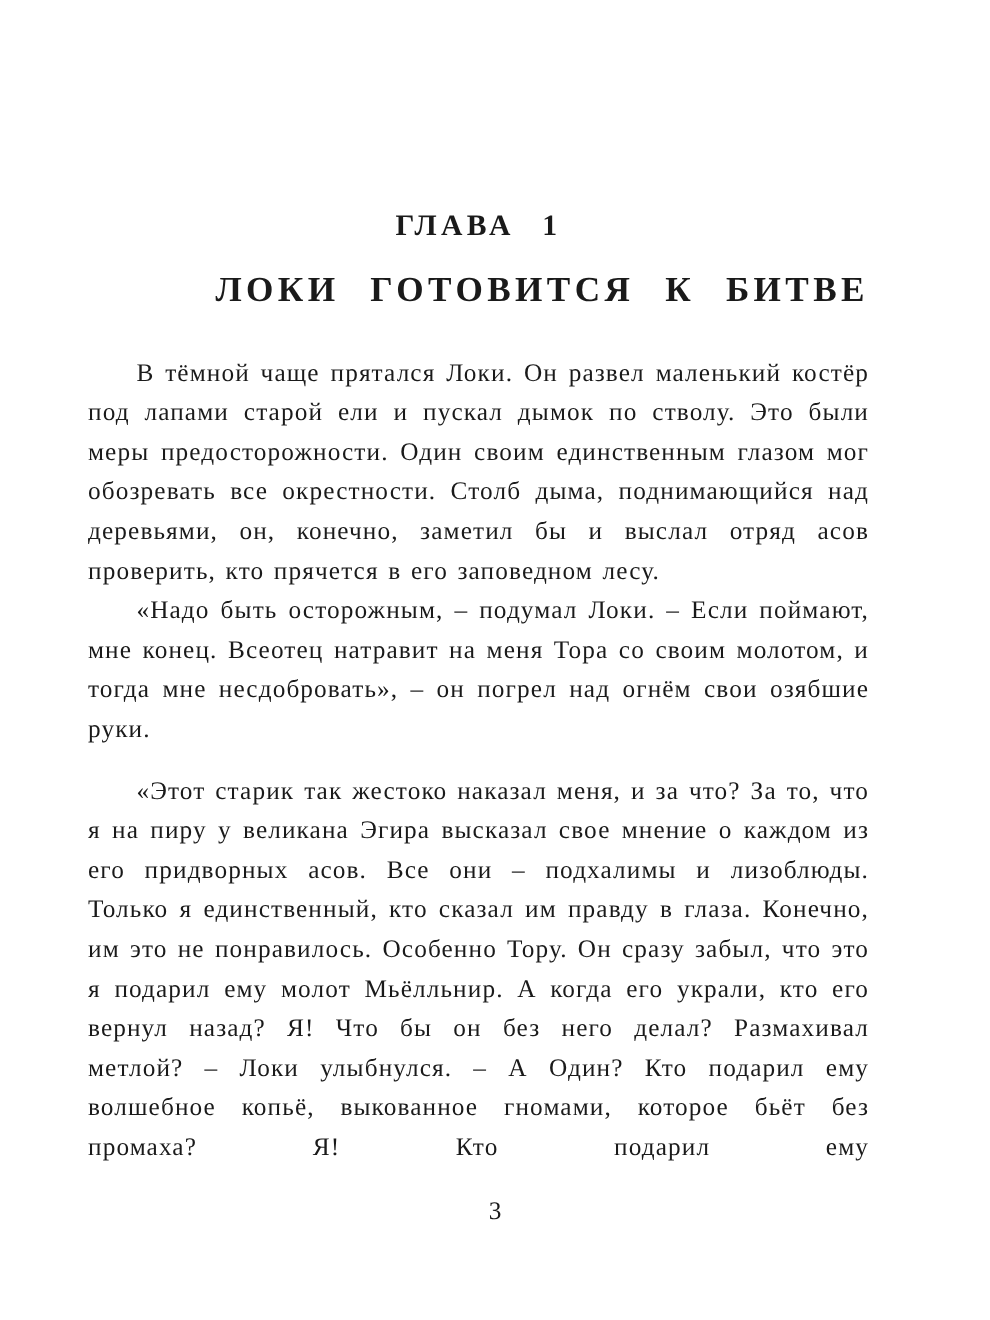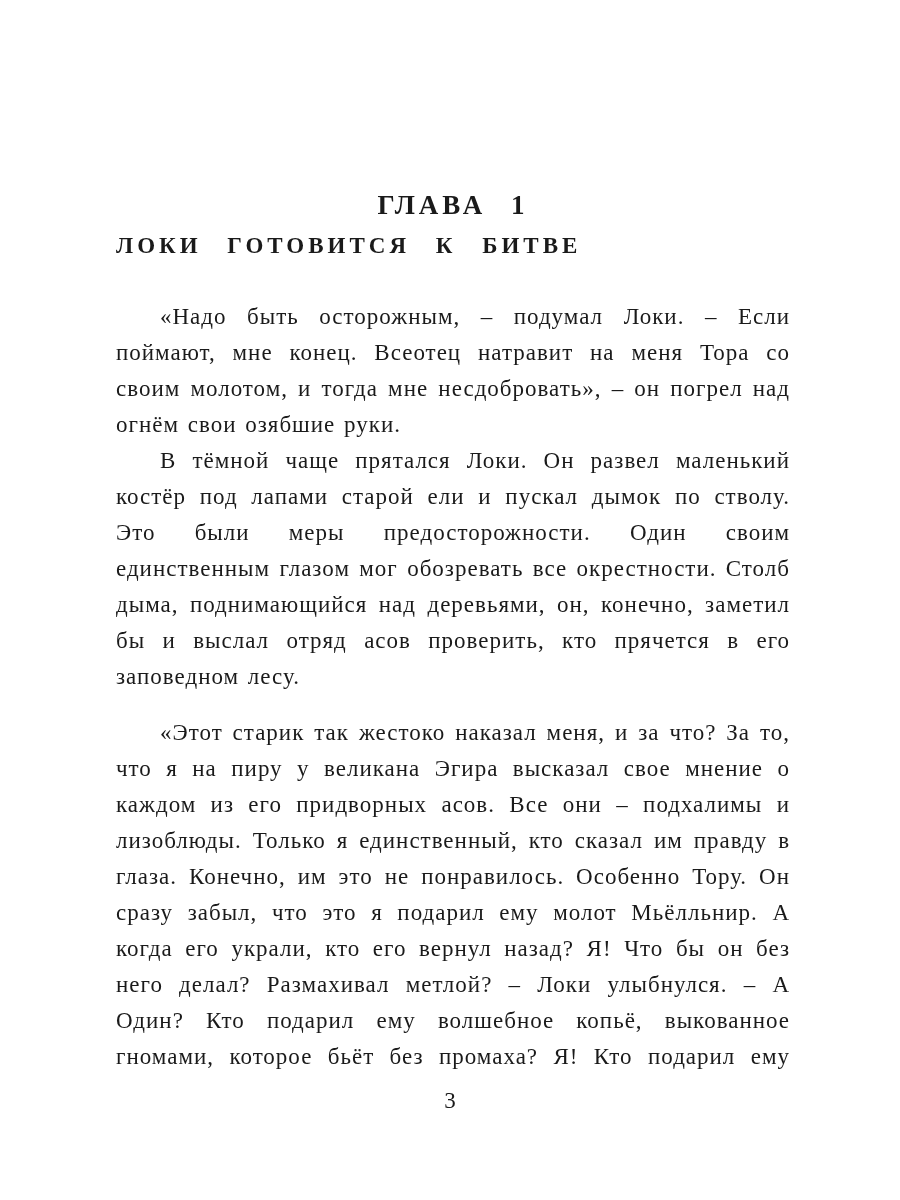--- a/index.html
+++ b/index.html
@@ -9,36 +9,36 @@
   }
   .page {
     position: relative;
     width: 900px;
     height: 1200px;
     margin: 0 auto;
     background: #ffffff;
     color: #1a1a1a;
     font-family: "Liberation Serif", serif;
     box-sizing: border-box;
-    padding: 192px 110px 0 116px;
+    padding: 192px 110px 0 80px;
     overflow: hidden;
   }
   .chapter-label {
     margin: 0;
     text-align: center;
     font-size: 27px;
     line-height: 1;
     font-weight: bold;
     letter-spacing: 4px;
     word-spacing: 14px;
   }
   .chapter-title {
-    margin: 15px 0 0 0;
-    text-align: left;
-    font-size: 23px;
+    margin: 28px 0 0 0;
+    text-align: right;
+    font-size: 32px;
     line-height: 1;
     font-weight: bold;
     letter-spacing: 4px;
     word-spacing: 16px;
   }
   .body-text {
     margin-top: 42px;
     font-size: 23px;
     line-height: 36px;
     text-align: justify;
@@ -64,19 +64,19 @@
   }
 </style>
 </head>
 <body>
 
 <div class="page">
   <h2 class="chapter-label">ГЛАВА 1</h2>
   <h1 class="chapter-title">ЛОКИ ГОТОВИТСЯ К БИТВЕ</h1>
 
   <div class="body-text">
+    <p>В тёмной чаще прятался Локи. Он развел маленький костёр под лапами старой ели и пускал дымок по стволу. Это были меры предосторожности. Один своим единственным глазом мог обозревать все окрестности. Столб дыма, поднимающийся над деревьями, он, конечно, заметил бы и выслал отряд асов проверить, кто прячется в его заповедном лесу.</p>
     <p>«Надо быть осторожным, – подумал Локи. – Если поймают, мне конец. Всеотец натравит на меня Тора со своим молотом, и тогда мне несдобровать», – он погрел над огнём свои озябшие руки.</p>
-    <p>В тёмной чаще прятался Локи. Он развел маленький костёр под лапами старой ели и пускал дымок по стволу. Это были меры предосторожности. Один своим единственным глазом мог обозревать все окрестности. Столб дыма, поднимающийся над деревьями, он, конечно, заметил бы и выслал отряд асов проверить, кто прячется в его заповедном лесу.</p>
     <p class="continues">«Этот старик так жестоко наказал меня, и за что? За то, что я на пиру у великана Эгира высказал свое мнение о каждом из его придворных асов. Все они – подхалимы и лизоблюды. Только я единственный, кто сказал им правду в глаза. Конечно, им это не понравилось. Особенно Тору. Он сразу забыл, что это я подарил ему молот Мьёлльнир. А когда его украли, кто его вернул назад? Я! Что бы он без него делал? Размахивал метлой? – Локи улыбнулся. – А Один? Кто подарил ему волшебное копьё, выкованное гномами, которое бьёт без промаха? Я! Кто подарил ему</p>
   </div>
 
   <div class="page-number">3</div>
 </div>
 
 </body></html>

